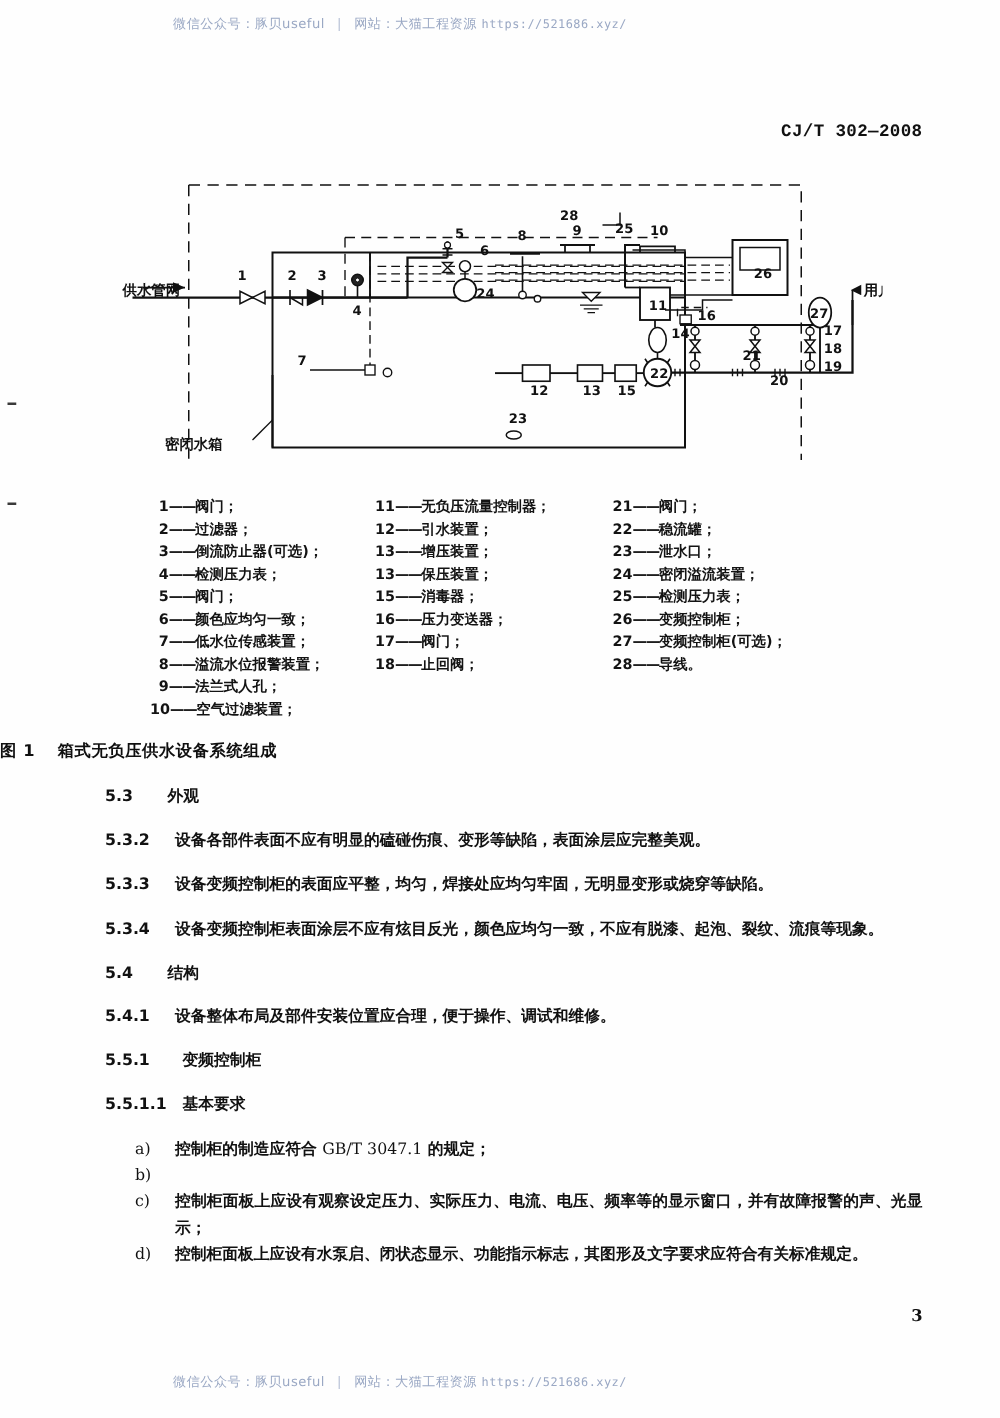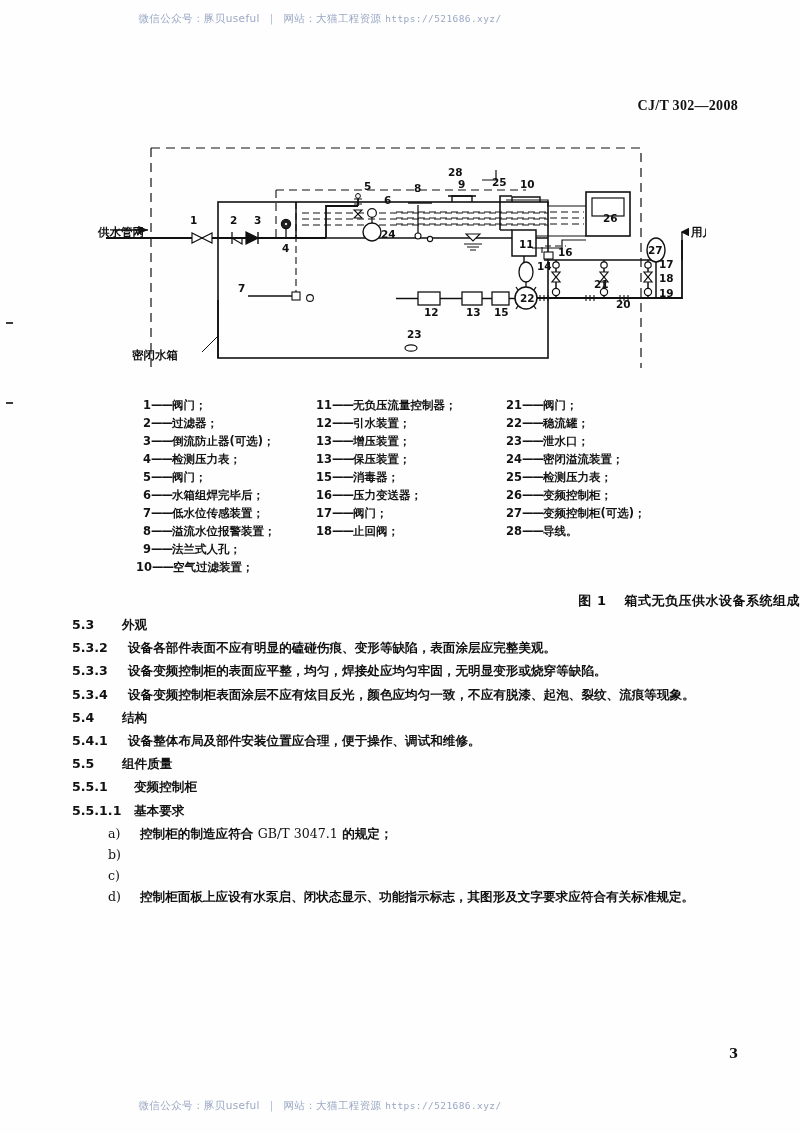--- a/index.html
+++ b/index.html
@@ -37,21 +37,21 @@
   .watermark .sep { padding: 0 6px; color: #b3bed4; }
   .watermark .url { font-family: "DejaVu Sans Mono", "Liberation Mono", monospace; font-size: 9.5px; }
   #wm-top { top: 12px; }
   #wm-bottom { top: 1099px; }
 
   
   .std-no {
     position: absolute;
     right: 62px;
     top: 98px;
-    font-family: Liberation Serif, serif;
+    font-family: Liberation Mono, monospace;
     font-weight: bold;
     font-size: 14px;
     letter-spacing: 0.3px;
   }
 
   
   .edge-tick {
     position: absolute;
     left: 6px;
     width: 7px;
@@ -65,21 +65,21 @@
     left: 96px;
     top: 140px;
     width: 610px;
     height: 240px;
   }
   .figure svg { display:block; }
 
   
   .legend {
     position: absolute;
-    left: 136px;
+    left: 120px;
     top: 396px;
     width: 580px;
     display: flex;
     gap: 0px;
   }
   .legend-col { }
   .legend-col.c1 { width: 180px; }
   .legend-col.c2 { width: 190px; }
   .legend-col.c3 { width: 200px; }
   .legend-item {
@@ -97,40 +97,40 @@
     font-weight: bold;
   }
   .legend-item .dash { letter-spacing: -1px; }
 
   
   .fig-caption {
     position: absolute;
     left: 0;
     top: 592px;
     width: 800px;
-    text-align: right;
+    text-align: left;
     font-size: 13px;
     font-weight: bold;
     letter-spacing: 0.5px;
     color: #0f0f0f;
   }
   .fig-caption .gap { display:inline-block; width: 8px; }
 
   
   .body {
     position: absolute;
     left: 70px;
     top: 612px;
     width: 668px;
   }
   .p {
     font-size: 12.6px;
     line-height: 21.2px;
     color: #111111;
-    margin: 2px;
+    margin: 14px;
     text-align: justify;
     font-family: "DejaVu Sans", "Liberation Sans", sans-serif;
   }
   .p.head {
     font-weight: bold;
   }
   .p .clause {
     font-weight: bold;
     display: inline-block;
     min-width: 44px;
@@ -374,21 +374,21 @@
     </svg>
   </div>
 
   <div class="legend">
     <div class="legend-col c1">
       <div class="legend-item"><span class="num">1</span><span class="dash">——</span><span>阀门；</span></div>
       <div class="legend-item"><span class="num">2</span><span class="dash">——</span><span>过滤器；</span></div>
       <div class="legend-item"><span class="num">3</span><span class="dash">——</span><span>倒流防止器(可选)；</span></div>
       <div class="legend-item"><span class="num">4</span><span class="dash">——</span><span>检测压力表；</span></div>
       <div class="legend-item"><span class="num">5</span><span class="dash">——</span><span>阀门；</span></div>
-      <div class="legend-item"><span class="num">6</span><span class="dash">——</span><span>水箱组焊完毕后；</span></div>
+      <div class="legend-item"><span class="num">6</span><span class="dash">——</span><span>颜色应均匀一致；</span></div>
       <div class="legend-item"><span class="num">7</span><span class="dash">——</span><span>低水位传感装置；</span></div>
       <div class="legend-item"><span class="num">8</span><span class="dash">——</span><span>溢流水位报警装置；</span></div>
       <div class="legend-item"><span class="num">9</span><span class="dash">——</span><span>法兰式人孔；</span></div>
       <div class="legend-item"><span class="num">10</span><span class="dash">——</span><span>空气过滤装置；</span></div>
     </div>
 
     <div class="legend-col c2">
       <div class="legend-item"><span class="num">11</span><span class="dash">——</span><span>无负压流量控制器；</span></div>
       <div class="legend-item"><span class="num">12</span><span class="dash">——</span><span>引水装置；</span></div>
       <div class="legend-item"><span class="num">13</span><span class="dash">——</span><span>增压装置；</span></div>
@@ -439,43 +439,41 @@
     <p class="p head">
       <span class="clause">5.4</span><span class="title">结构</span>
     </p>
 
     <p class="p">
       <span class="clause wide">5.4.1</span><span class="txt b">设备整体布局及部件安装位置应合理，便于操作、调试和维修。</span>
     </p>
 
 
 
-    <p class="p head">
-      <span class="clause">5.5</span><span class="title">组件质量</span>
-    </p>
 
     <p class="p head">
       <span class="clause wide">5.5.1</span><span class="title">变频控制柜</span>
     </p>
 
     <p class="p head">
       <span class="clause wide">5.5.1.1</span><span class="title">基本要求</span>
     </p>
 
     <div class="list-item">
       <span class="marker">a)</span>
       <span class="content"><span>控制柜的制造应符合 </span><span class="mono-ref">GB/T 3047.1</span><span> 的规定；</span></span>
     </div>
 
     <div class="list-item">
       <span class="marker">b)</span>
     </div>
 
     <div class="list-item">
       <span class="marker">c)</span>
+      <span class="content">控制柜面板上应设有观察设定压力、实际压力、电流、电压、频率等的显示窗口，并有故障报警的声、光显示；</span>
     </div>
 
     <div class="list-item">
       <span class="marker">d)</span>
       <span class="content">控制柜面板上应设有水泵启、闭状态显示、功能指示标志，其图形及文字要求应符合有关标准规定。</span>
     </div>
 
   </div>
 
   <div class="page-no">3</div>

